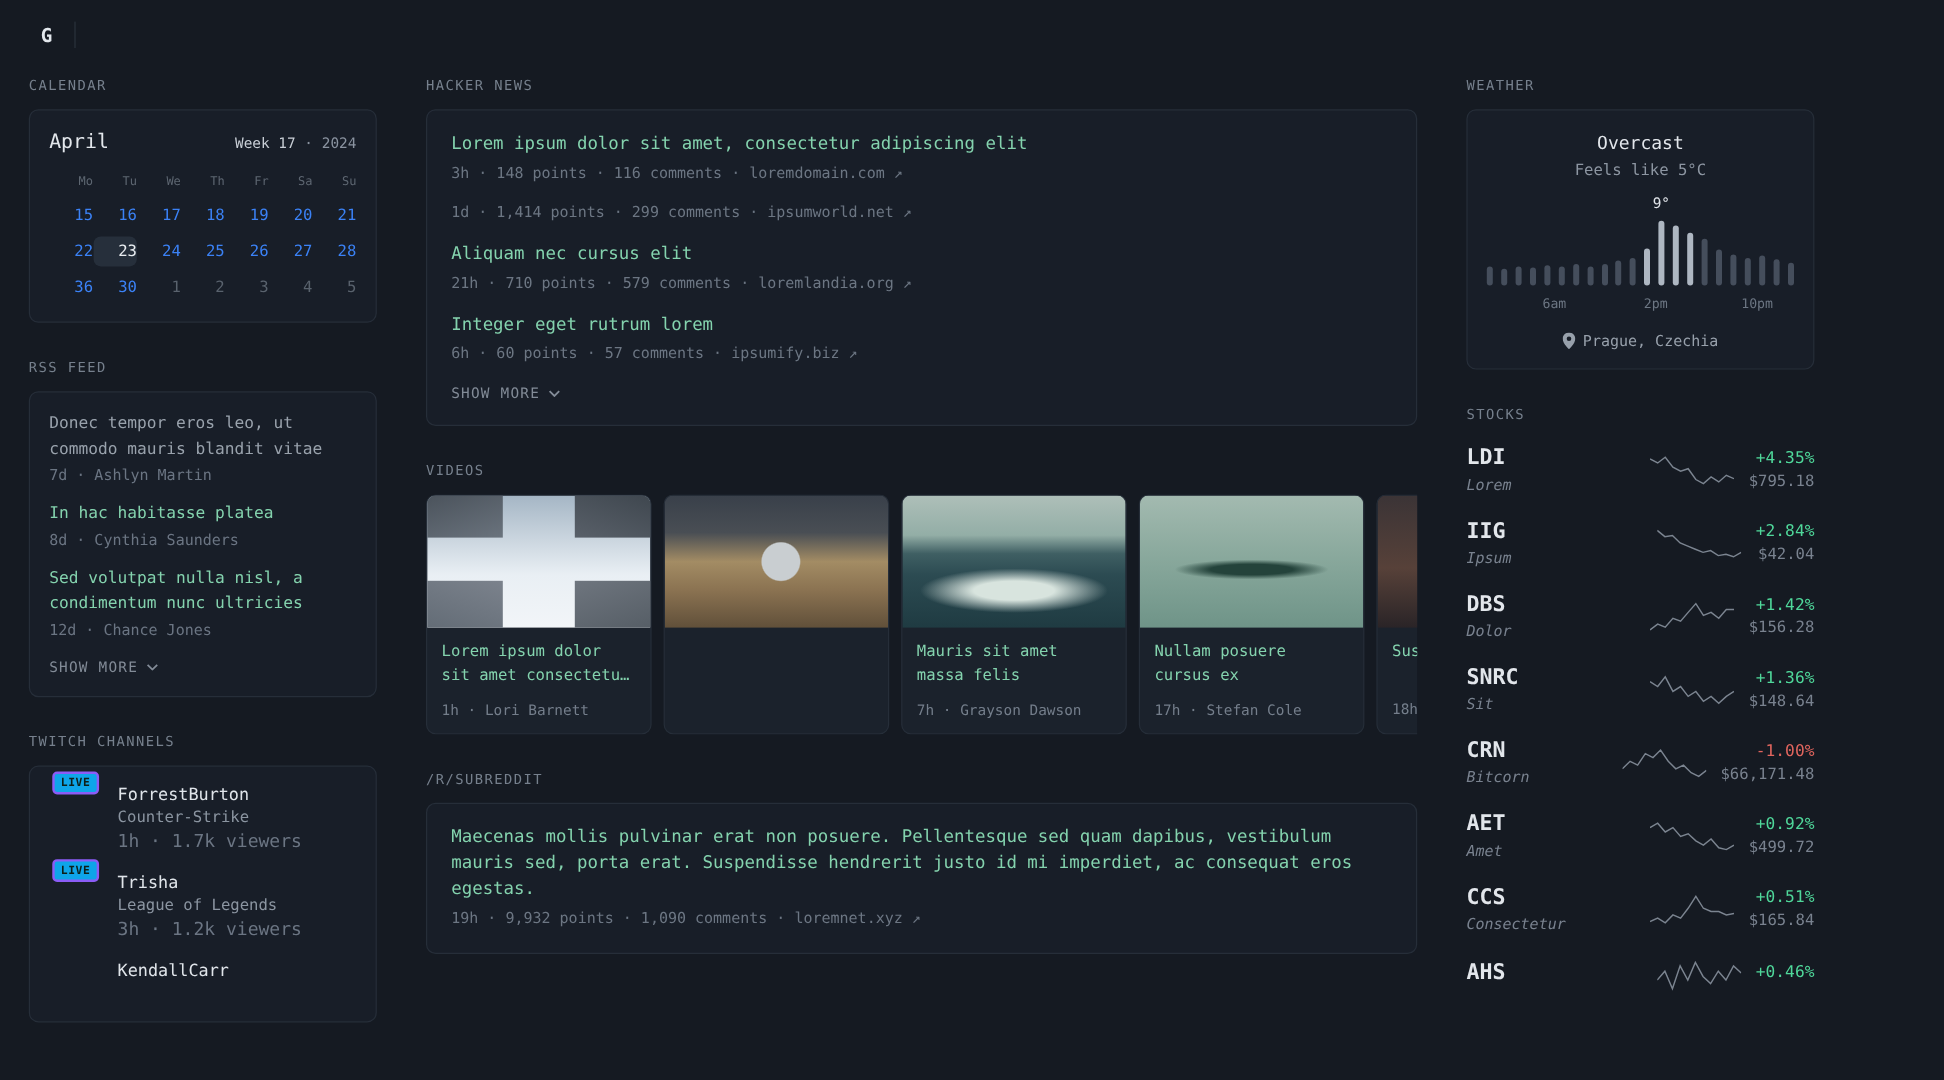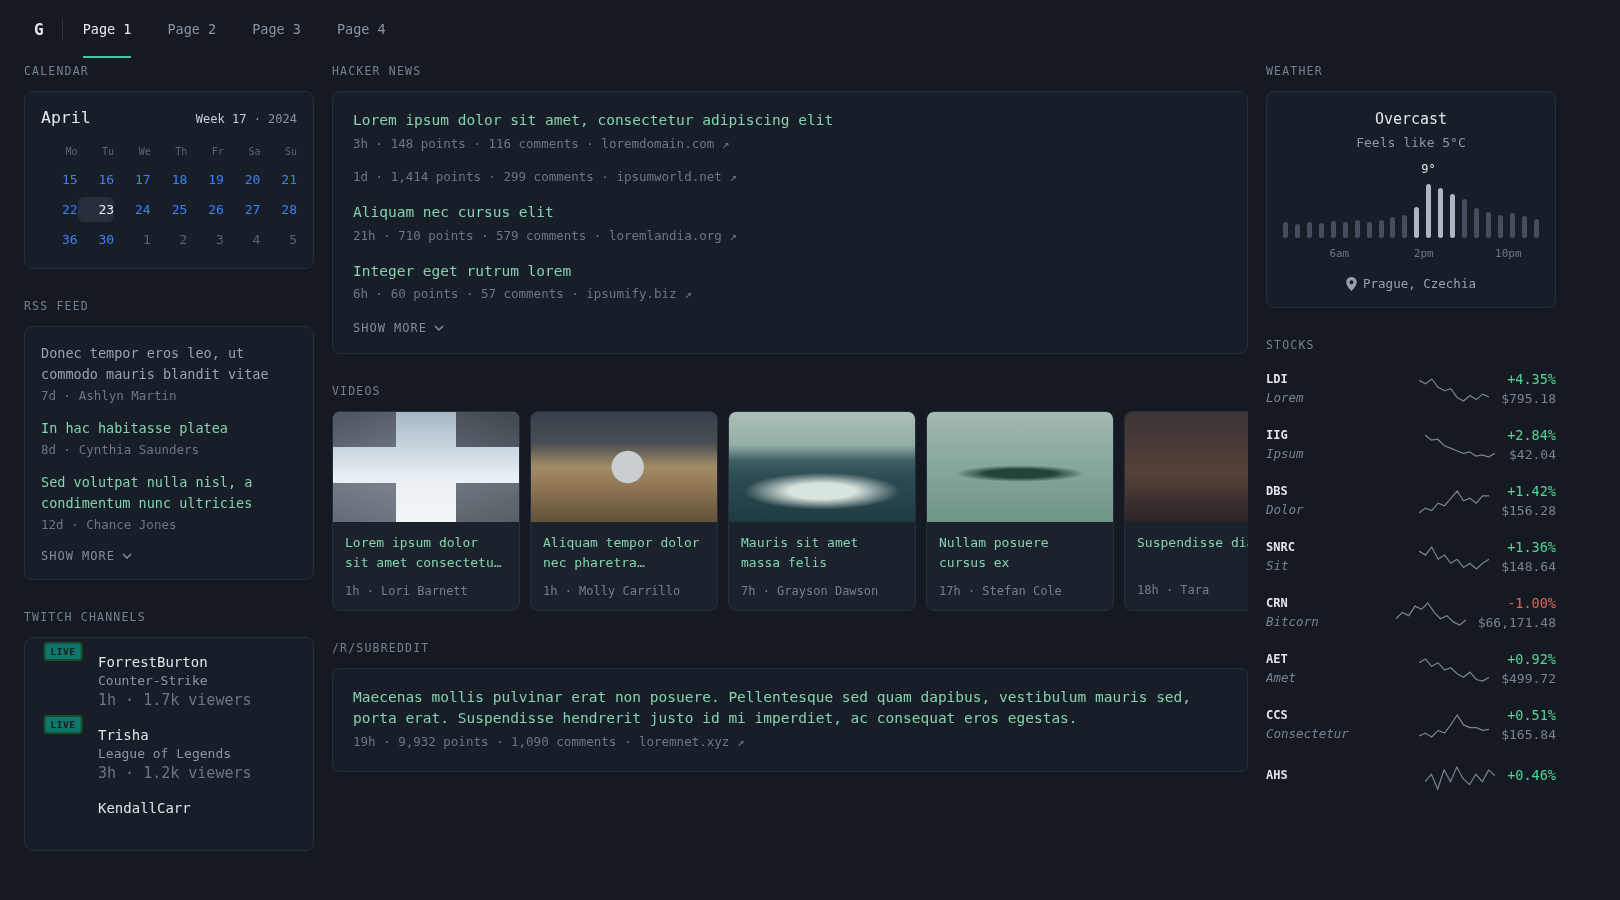--- a/index.html
+++ b/index.html
@@ -16,21 +16,21 @@
   .topbar { height:58px; display:flex; align-items:stretch; padding:0 24px; }
   .logo { align-self:center; font-size:16px; font-weight:bold; color:#e3e8ed; padding:4px 10px; }
   .vdiv { align-self:center; width:1px; height:22px; background:#2a323d; margin:0 20px 0 8px; }
   .tabs { display:flex; gap:36px; }
   .tab { display:flex; align-items:center; color:#8a93a0; font-size:13.5px;
          border-bottom:2px solid transparent; padding-top:2px; }
   .tab.active { color:#e8ecf0; border-bottom-color:#46c29e; }
 
   
   .layout { display:grid; grid-template-columns:290px minmax(0,1fr) 290px;
-            column-gap:18px; padding:6px 64px 0 24px; align-items:start; }
+            column-gap:41px; padding:6px 108px 0 24px; align-items:start; }
   .section { margin-bottom:30px; }
   .section-title { font-size:11.5px; font-weight:500; letter-spacing:1.2px;
                    color:#76808d; margin-bottom:13px; text-transform:uppercase; }
   .card { background:#181e28; border:1px solid #262e39; border-radius:8px; padding:16px; }
 
   
   .cal-head { display:flex; justify-content:space-between; align-items:baseline; }
   .cal-month { font-size:16.5px; color:#e3e7ec; }
   .cal-week { font-size:12px; color:#c8ced5; }
   .cal-week .sep, .cal-week .yr { color:#8a93a0; }
@@ -58,23 +58,23 @@
   .ext { color:#6c7683; }
 
   
   .channel { display:flex; gap:13px; margin-bottom:18px; align-items:flex-start; }
   .avatar-wrap { position:relative; flex:0 0 44px; }
   .avatar { width:44px; height:44px; border-radius:50%; }
   .avatar-0 { background:radial-gradient(circle at 50% 40%, #7d838c 0 28%, #3a3f47 72%); }
   .avatar-1 { background:radial-gradient(circle at 50% 42%, #a9bd90 0 30%, #44503c 75%); }
   .avatar-2 { background:radial-gradient(circle at 50% 42%, #d9d5cd 0 30%, #8e8374 75%); }
   .live-badge { position:absolute; bottom:-7px; left:50%; transform:translateX(-50%);
-                background:#0f766e; color:#0e2019; font-size:9.5px; font-weight:bold;
+                background:#0ea5e9; color:#0e2019; font-size:9.5px; font-weight:bold;
                 letter-spacing:.5px; padding:2px 5px; border-radius:4px;
-                border:2px solid #14532d; }
+                border:2px solid #8b5cf6; }
   .ch-name { font-size:14px; color:#e0e5ea; }
   .game { font-size:13px; color:#8b95a1; margin-top:3px; }
   .ch-meta { font-size:15px; color:#6b7583; margin-top:3px; }
 
   
   .video-row { display:flex; gap:10px; overflow:hidden; }
   .video-card { flex:0 0 188px; background:#1b222c; border:1px solid #262e39;
                 border-radius:8px; overflow:hidden; }
   .thumb { height:110px; }
   .thumb-0 { background:
@@ -109,50 +109,36 @@
              font-size:12px; color:#e2e6eb; }
   .wx-times { position:relative; height:14px; margin-top:9px; }
   .wx-time { position:absolute; transform:translateX(-50%); font-size:11px; color:#6c7683; }
   .wx-loc { display:flex; justify-content:center; align-items:center; gap:6px;
             margin-top:15px; color:#97a0ab; font-size:12.5px; }
   .wx-loc svg { fill:#97a0ab; }
 
   
   .stock-row { display:flex; align-items:center; margin-bottom:9px; padding:6px 0; }
   .stock-left { flex:1 1 auto; min-width:0; }
-  .stock-sym { font-size:12px; font-weight:bold; color:#e2e6eb; }
+  .stock-sym { font-size:18px; font-weight:bold; color:#e2e6eb; }
   .stock-name { font-size:12.5px; color:#79828f; margin-top:4px;font-style:italic; }
   .stock-spark { flex:0 0 70px; margin:0 12px; }
   .stock-spark polyline { fill:none; stroke:#7b8490; stroke-width:1.2; }
   .stock-right { flex:0 0 auto; text-align:right; }
   .change { font-size:13.5px; }
   .change.up { color:#4fd79a; }
   .change.down { color:#e0655e; }
   .stock-price { font-size:13px; color:#79828f; margin-top:4px; }
 </style>
 </head>
 <body>
 
 <header class="topbar">
   <a class="logo">G</a>
   <span class="vdiv"></span>
-  <nav class="tabs" id="tabs">
-      <a class="tab active">
-        <span>Page 1</span>
-      </a>
-      <a class="tab">
-        <span>Page 2</span>
-      </a>
-      <a class="tab">
-        <span>Page 3</span>
-      </a>
-      <a class="tab">
-        <span>Page 4</span>
-      </a>
-    </nav>
 </header>
 
 <div class="layout">
 
   <aside>
 
     <section class="section">
       <div class="section-title">CALENDAR</div>
       <div class="card">
         <div class="cal-head">
@@ -300,24 +286,20 @@
       <div class="video-row" id="video-list">
           <a class="video-card">
     <span class="thumb thumb-0" style="display:block;"></span>
     <span class="video-body" style="display:block;">
       <span class="video-title">Lorem ipsum dolor sit amet consectetu…</span>
       <span class="video-meta" style="display:block;">1h · Lori Barnett</span>
     </span>
   </a>
           <a class="video-card">
     <span class="thumb thumb-1" style="display:block;"></span>
-    <span class="video-body" style="display:block;">
-      <span class="video-title">Aliquam tempor dolor nec pharetra…</span>
-      <span class="video-meta" style="display:block;">1h · Molly Carrillo</span>
-    </span>
   </a>
           <a class="video-card">
     <span class="thumb thumb-2" style="display:block;"></span>
     <span class="video-body" style="display:block;">
       <span class="video-title">Mauris sit amet massa felis</span>
       <span class="video-meta" style="display:block;">7h · Grayson Dawson</span>
     </span>
   </a>
           <a class="video-card">
     <span class="thumb thumb-3" style="display:block;"></span>

